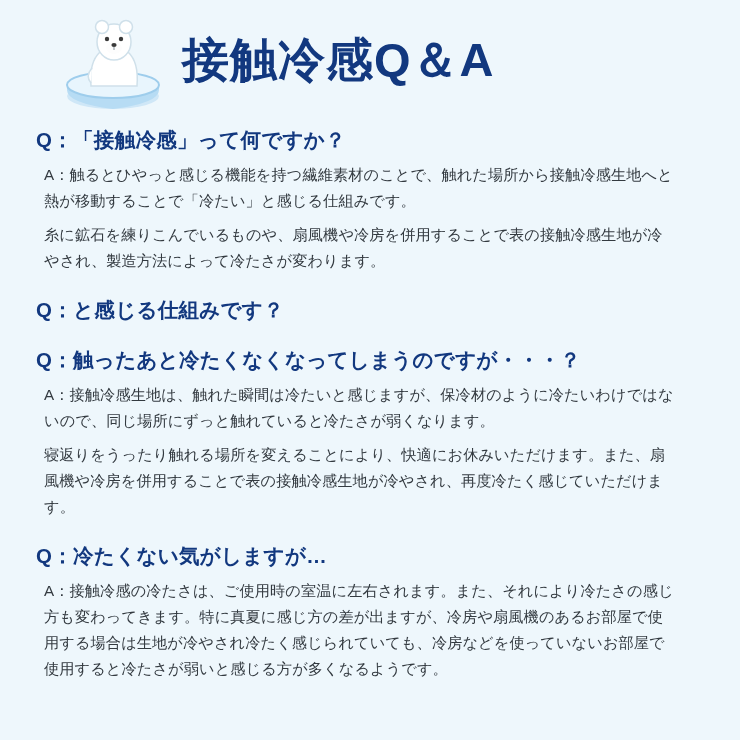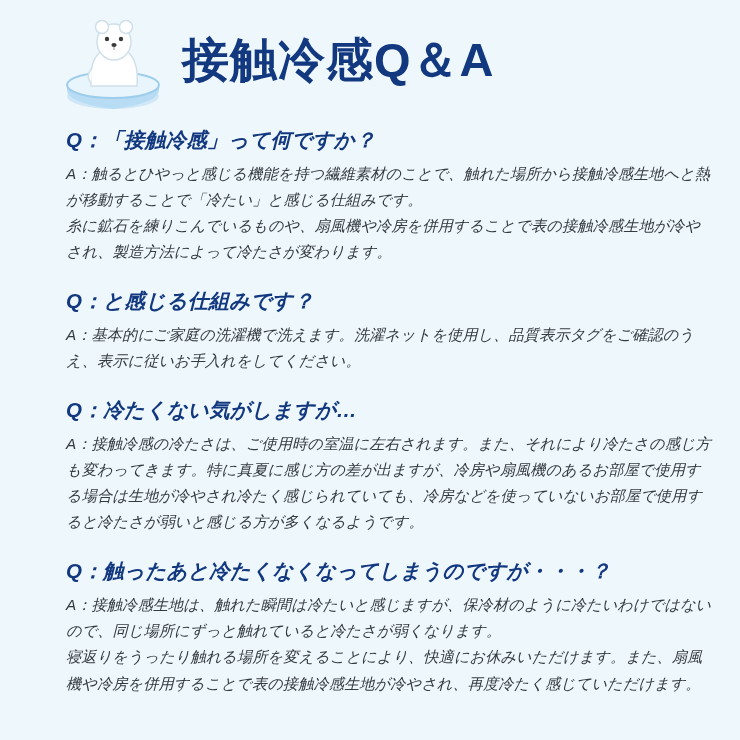--- a/index.html
+++ b/index.html
@@ -42,44 +42,43 @@
     font-weight: bold;
     letter-spacing: 1px;
     color: #12387f;
     line-height: 1;
     white-space: nowrap;
   }
 
   
   .content {
     position: absolute;
-    left: 66px;
+    left: 36px;
     top: 126px;
     width: 646px;
-    font-style: italic;
   }
   .qa {
     margin-bottom: 22px;
   }
   .q-line {
     color: #12387f;
     font-weight: bold;
     font-size: 20.5px;
     line-height: 1.35;
     margin-bottom: 7px;
     letter-spacing: 0.3px;
   }
   .a-body {
     color: #333a40;
     font-size: 15.2px;
     line-height: 1.72;
     letter-spacing: 0.1px;
   }
   .a-body p {
-    margin: 0;
+    margin: 8px;
   }
 </style>
 </head>
 <body>
 
 <div class="page">
 
   <div class="header">
     <div class="mascot">
       <svg width="110" height="105" viewBox="0 0 110 105" xmlns="http://www.w3.org/2000/svg">
@@ -114,34 +113,31 @@
     <div class="qa">
       <div class="q-line">Q：「接触冷感」って何ですか？</div>
       <div class="a-body">
         <p>A：触るとひやっと感じる機能を持つ繊維素材のことで、触れた場所から接触冷感生地へと熱が移動することで「冷たい」と感じる仕組みです。</p>
         <p>糸に鉱石を練りこんでいるものや、扇風機や冷房を併用することで表の接触冷感生地が冷やされ、製造方法によって冷たさが変わります。</p>
       </div>
     </div>
 
     <div class="qa">
       <div class="q-line">Q：と感じる仕組みです？</div>
+    </div>
+
+    <div class="qa">
+      <div class="q-line">Q：触ったあと冷たくなくなってしまうのですが・・・？</div>
       <div class="a-body">
-        <p>A：基本的にご家庭の洗濯機で洗えます。洗濯ネットを使用し、品質表示タグをご確認のうえ、表示に従いお手入れをしてください。</p>
+        <p>A：接触冷感生地は、触れた瞬間は冷たいと感じますが、保冷材のように冷たいわけではないので、同じ場所にずっと触れていると冷たさが弱くなります。</p>
+        <p>寝返りをうったり触れる場所を変えることにより、快適にお休みいただけます。また、扇風機や冷房を併用することで表の接触冷感生地が冷やされ、再度冷たく感じていただけます。</p>
       </div>
     </div>
 
     <div class="qa">
       <div class="q-line">Q：冷たくない気がしますが…</div>
       <div class="a-body">
         <p>A：接触冷感の冷たさは、ご使用時の室温に左右されます。また、それにより冷たさの感じ方も変わってきます。特に真夏に感じ方の差が出ますが、冷房や扇風機のあるお部屋で使用する場合は生地が冷やされ冷たく感じられていても、冷房などを使っていないお部屋で使用すると冷たさが弱いと感じる方が多くなるようです。</p>
       </div>
     </div>
 
-    <div class="qa">
-      <div class="q-line">Q：触ったあと冷たくなくなってしまうのですが・・・？</div>
-      <div class="a-body">
-        <p>A：接触冷感生地は、触れた瞬間は冷たいと感じますが、保冷材のように冷たいわけではないので、同じ場所にずっと触れていると冷たさが弱くなります。</p>
-        <p>寝返りをうったり触れる場所を変えることにより、快適にお休みいただけます。また、扇風機や冷房を併用することで表の接触冷感生地が冷やされ、再度冷たく感じていただけます。</p>
-      </div>
-    </div>
-
   </div>
 </div>
 
 </body></html>

